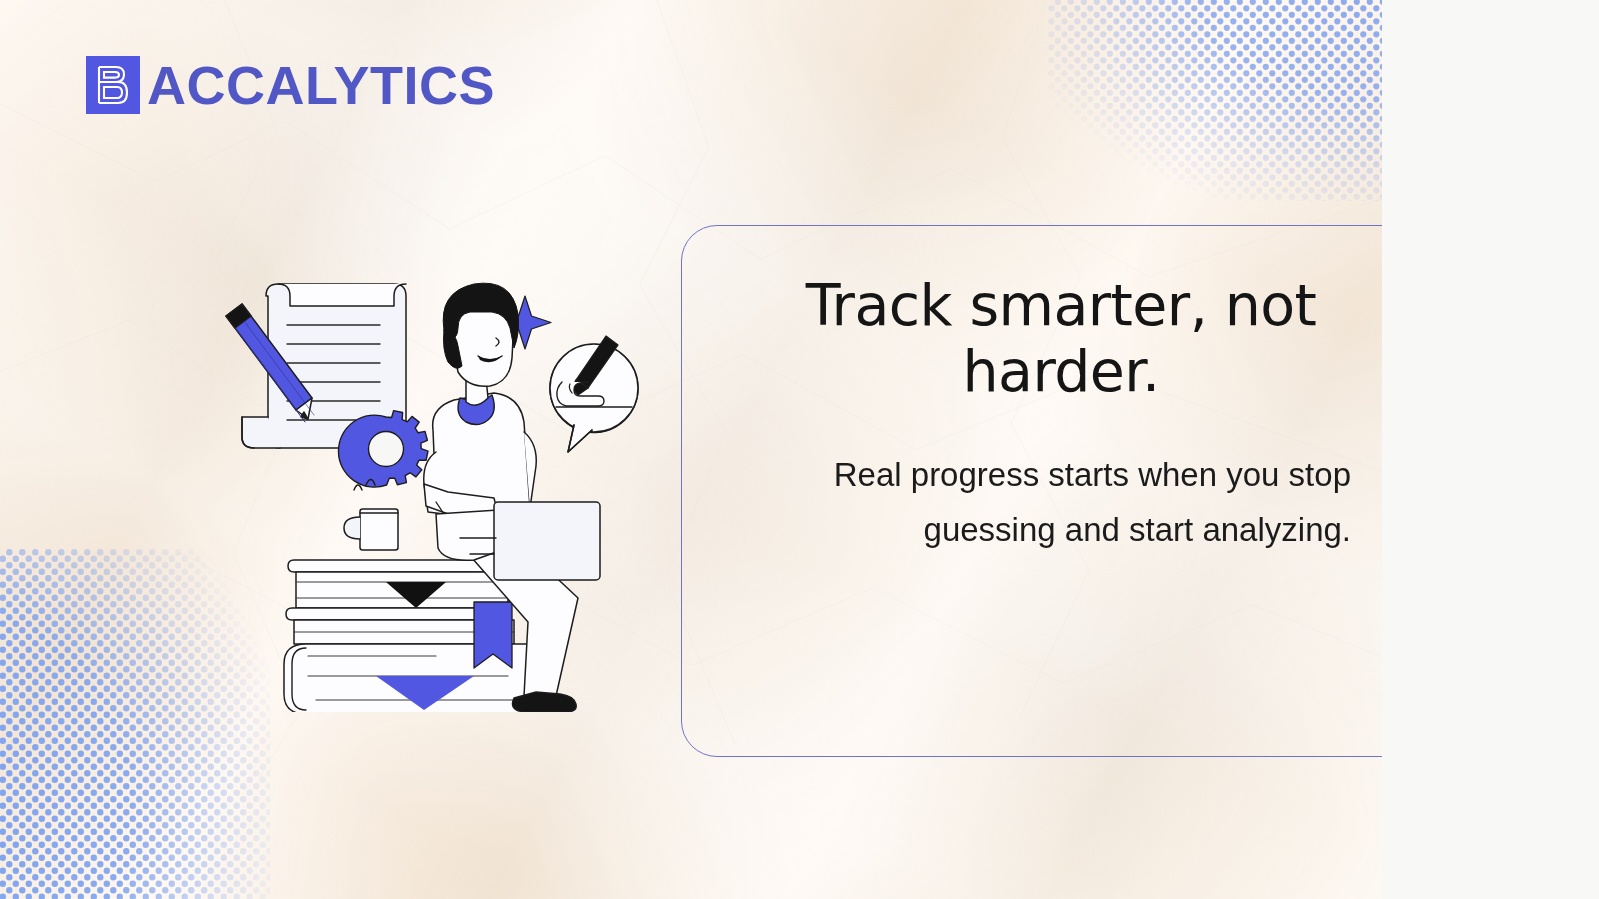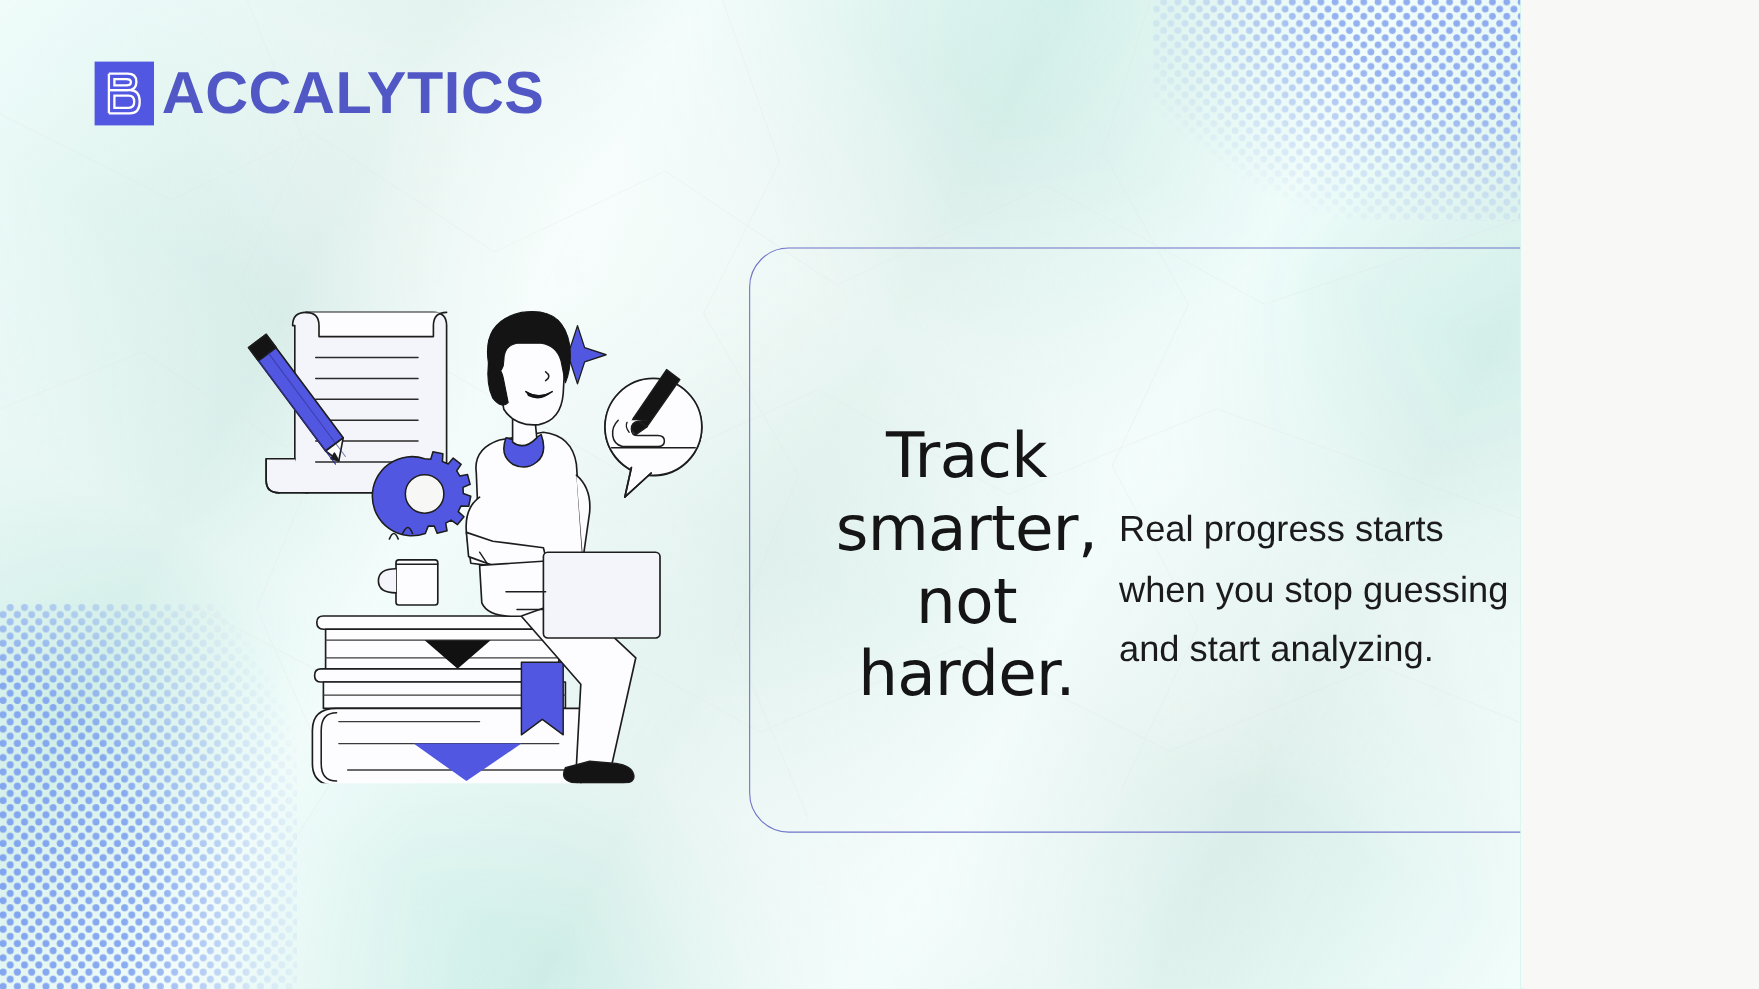--- a/index.html
+++ b/index.html
@@ -12,21 +12,21 @@
     height: 899px;
     overflow: hidden;
     font-family: "Liberation Sans", sans-serif;
     background: #f8f8f6;
   }
 
   .canvas {
     position: relative;
     width: 1382px;
     height: 899px;
-    background-color: #5eead4;
+    background-color: #fdba74;
     overflow: hidden;
   }
 
   
   .paper-texture {
     position: absolute;
     inset: 0;
     pointer-events: none;
     background-image:
       linear-gradient(118deg, rgba(255,255,255,0.85) 0%, rgba(235,235,233,0.45) 22%, rgba(255,255,255,0.9) 34%, rgba(238,238,236,0.5) 52%, rgba(255,255,255,0.85) 68%, rgba(236,236,234,0.45) 82%, rgba(255,255,255,0.9) 100%),
@@ -103,21 +103,21 @@
   .message-card {
     position: absolute;
     left: 681px;
     top: 225px;
     width: 760px;
     height: 532px;
     border: 1.6px solid #6f74c9;
     border-radius: 36px;
     box-sizing: border-box;
     display: flex;
-    flex-direction: row;
+    flex-direction: column;
     align-items: center;
     justify-content: flex-start;
     padding: 46px 58px 0 58px;
   }
   .headline {
     font-family: "DejaVu Sans", sans-serif;
     font-size: 57px;
     font-weight: 400;
     line-height: 1.16;
     color: #151515;
@@ -125,21 +125,21 @@
     letter-spacing: -0.6px;
     margin: 0;
     max-width: 600px;
   }
   .subhead {
     font-family: "Liberation Sans", sans-serif;
     font-size: 33px;
     font-weight: 400;
     line-height: 1.66;
     color: #1b1b1b;
-    text-align: left;
+    text-align: right;
     margin: 44px 0 0 0;
     max-width: 580px;
   }
 
   
   .website-url {
     position: absolute;
     right: 132px;
     top: 778px;
     font-family: "DejaVu Sans", sans-serif;

